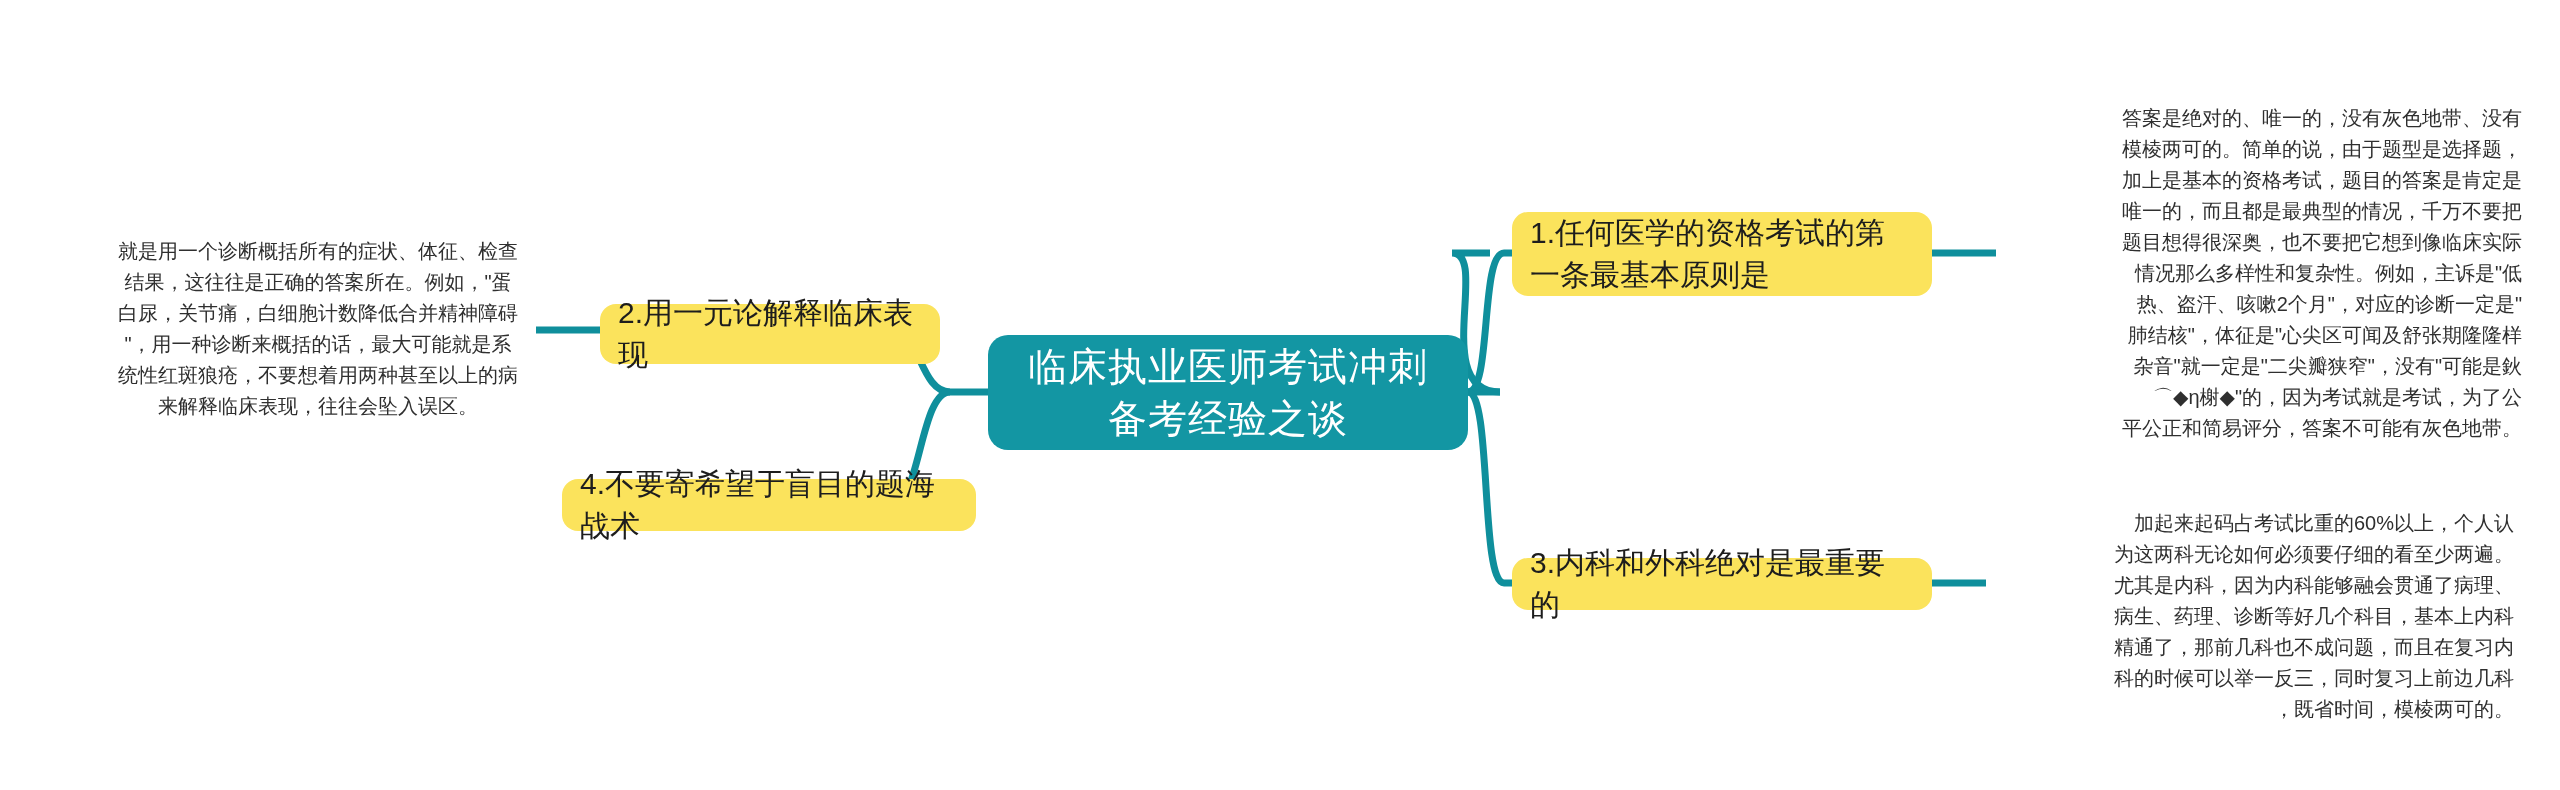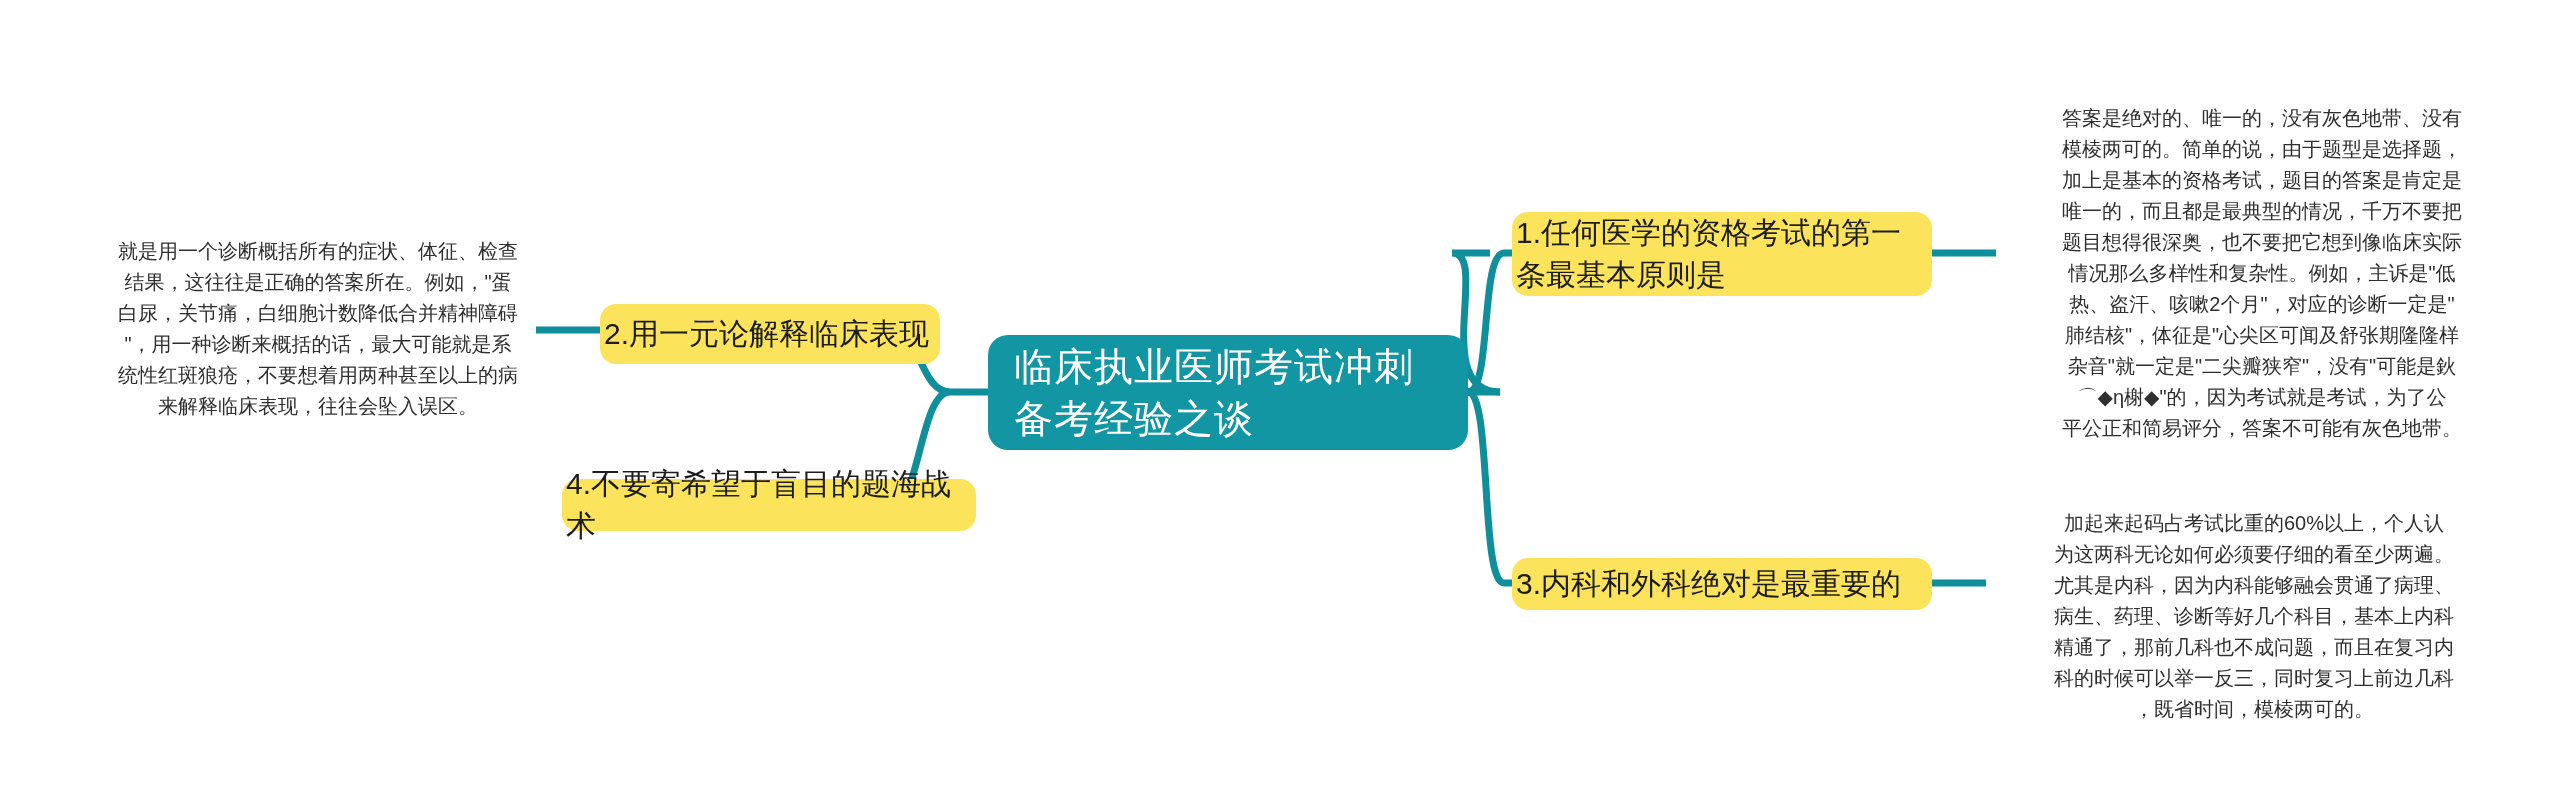--- a/index.html
+++ b/index.html
@@ -10,39 +10,39 @@
   }
   #canvas{position:absolute;left:0;top:0;width:2560px;height:790px;}
   .node{
     position:absolute;box-sizing:border-box;
     display:flex;align-items:center;
     border-radius:14px;
   }
   .node-center{
     background:#1396a3;color:#ffffff;
     border-radius:20px;
-    justify-content:center;text-align:left;
+    justify-content:center;text-align:center;
     font-size:39px;line-height:52px;
     letter-spacing:1px;
     padding:14px 26px;
   }
   .node-branch{
     background:#fbe35c;color:#1d1d1d;
     font-size:30px;line-height:42px;
-    padding:10px 4px;
+    padding:10px 18px;
     border-radius:16px;
   }
   .note{
     position:absolute;color:#2f2f2f;
     font-size:20px;line-height:31px;
     white-space:pre-line;
     letter-spacing:0px;
   }
   .note-left{text-align:center;}
-  .note-right{text-align:center;}
+  .note-right{text-align:right;}
   svg.link{position:absolute;left:0;top:0;pointer-events:none;}
 </style>
 </head>
 <body>
 
 <div id="canvas">
 
   <svg class="link" width="2560" height="790">
 
     <path d="M 988 392 L 950 392" stroke="#0f8f9c" stroke-width="7" fill="none" stroke-linecap="butt"></path>

